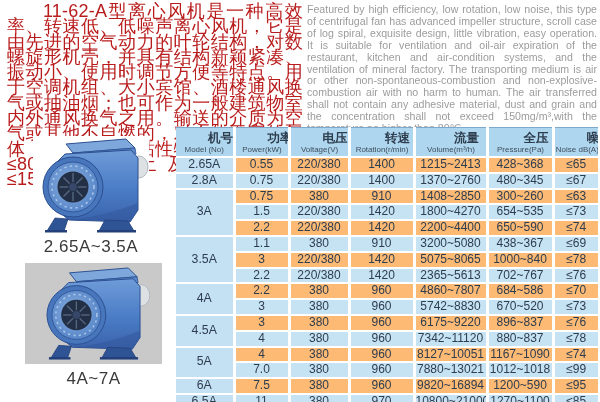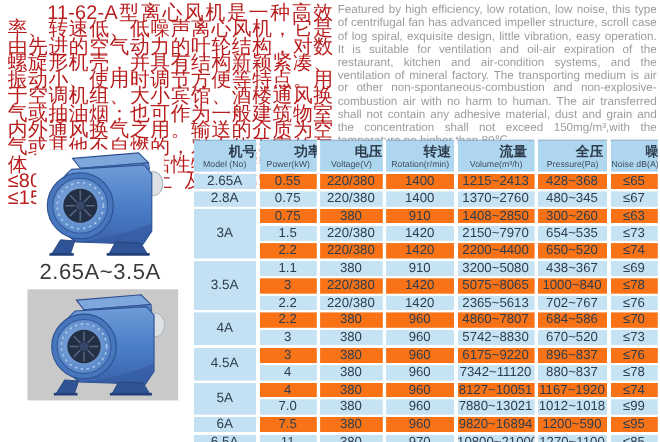--- a/index.html
+++ b/index.html
@@ -17,21 +17,21 @@
     position:absolute;left:307px;top:4px;width:290px;
     font-size:10.6px;line-height:11.9px;color:#9c9c9c;
     text-align:justify;
   }
   
   .photo{position:absolute;display:flex;align-items:center;justify-content:center;}
   .photo-1{left:33px;top:136px;width:116px;height:99px;background:#ffffff;}
   .photo-2{left:25px;top:263px;width:137px;height:101px;background:#c9c9c9;}
   .caption{
     position:absolute;text-align:center;color:#3a3a3a;
-    font-size:20px;letter-spacing:.5px;
+    font-size:17px;letter-spacing:.5px;
   }
   .caption-1{left:33px;top:237px;width:116px;}
   .caption-2{left:25px;top:369px;width:137px;}
   
   .table-wrap{position:absolute;left:176px;top:127px;width:422px;}
   table.spec{
     width:422px;border-collapse:collapse;table-layout:fixed;
     border-top:1px solid #7fa9cb;border-bottom:2px solid #aed4ea;
   }
   table.spec th,table.spec td{
@@ -39,21 +39,21 @@
     border-right:3px solid #fff;border-bottom:2px solid #fff;
     overflow:hidden;white-space:nowrap;
   }
   table.spec th:last-child,table.spec td:last-child{border-right:none;}
   table.spec tr:last-child td{border-bottom:none;}
   thead th{background:#aed6ee;height:28px;}
   .th-zh{display:block;font-size:12.5px;font-weight:bold;color:#2e3d4e;line-height:14px;margin-top:1px;padding-left:32px;}
   .th-en{display:block;font-size:8.3px;font-weight:normal;color:#3e4d5c;line-height:9px;transform:scale(.96);}
   tbody td{height:13.8px;font-size:12px;line-height:13.8px;color:#2e3d4e;}
   tbody td.model{background:#c3e1f3;font-size:12.3px;}
-  tbody tr.w td.val{background:#f97316;}
+  tbody tr.w td.val{background:#fdba74;}
   tbody tr.b td.val{background:#c6e3f4;}
 </style>
 </head>
 <body>
 
 <div class="page">
 
   <div class="intro-zh">11-62-A型离心风机是一种高效率、转速低、低噪声离心风机，它是由先进的空气动力的叶轮结构，对数螺旋形机壳，并具有结构新颖紧凑、振动小、使用时调节方便等特点。用于空调机组、大小宾馆、酒楼通风换气或抽油烟；也可作为一般建筑物室内外通风换气之用。输送的介质为空气或其他不自燃的，对人体无害的气体，介质中不含粘性物质，气体温度≤80℃，尘土及固体杂质≤150mg/m³。</div>
   <div class="intro-en">Featured by high efficiency, low rotation, low noise, this type of centrifugal fan has advanced impeller structure, scroll case of log spiral, exquisite design, little vibration, easy operation. It is suitable for ventilation and oil-air expiration of the restaurant, kitchen and air-condition systems, and the ventilation of mineral factory. The transporting medium is air or other non-spontaneous-combustion and non-explosive-combustion air with no harm to human. The air transferred shall not contain any adhesive material, dust and grain and the concentration shall not exceed 150mg/m³,with the temperature no higher than 80℃.</div>
 
@@ -103,20 +103,21 @@
       <use href="#fanSymbol"></use>
     </svg>
   </div>
   <div class="caption caption-1">2.65A~3.5A</div>
 
   <div class="photo photo-2">
     <svg width="122" height="96" viewBox="0 0 116 98">
       <use href="#fanSymbol"></use>
     </svg>
   </div>
+  <div class="caption caption-2">4A~7A</div>
 
   <div class="table-wrap">
     <table class="spec" id="specTable">
         <colgroup>
           <col style="width: 58px;">
           <col style="width: 55px;">
           <col style="width: 60px;">
           <col style="width: 65px;">
           <col style="width: 73px;">
           <col style="width: 66px;">
@@ -179,30 +180,30 @@
             <td class="val">380</td>
             <td class="val">910</td>
             <td class="val">1408~2850</td>
             <td class="val">300~260</td>
             <td class="val">≤63</td>
           </tr>
           <tr class="b">
             <td class="val">1.5</td>
             <td class="val">220/380</td>
             <td class="val">1420</td>
-            <td class="val">2150~7970</td>
+            <td class="val">1800~4270</td>
             <td class="val">654~535</td>
             <td class="val">≤73</td>
           </tr>
           <tr class="w">
             <td class="val">2.2</td>
             <td class="val">220/380</td>
             <td class="val">1420</td>
             <td class="val">2200~4400</td>
-            <td class="val">650~520</td>
+            <td class="val">650~590</td>
             <td class="val">≤74</td>
           </tr>
           <tr class="b">
             <td class="model" rowspan="3">3.5A</td>
             <td class="val">1.1</td>
             <td class="val">380</td>
             <td class="val">910</td>
             <td class="val">3200~5080</td>
             <td class="val">438~367</td>
             <td class="val">≤69</td>
@@ -256,21 +257,21 @@
             <td class="val">7342~11120</td>
             <td class="val">880~837</td>
             <td class="val">≤78</td>
           </tr>
           <tr class="w">
             <td class="model" rowspan="2">5A</td>
             <td class="val">4</td>
             <td class="val">380</td>
             <td class="val">960</td>
             <td class="val">8127~10051</td>
-            <td class="val">1167~1920</td>
+            <td class="val">1167~1090</td>
             <td class="val">≤74</td>
           </tr>
           <tr class="b">
             <td class="val">7.0</td>
             <td class="val">380</td>
             <td class="val">960</td>
             <td class="val">7880~13021</td>
             <td class="val">1012~1018</td>
             <td class="val">≤99</td>
           </tr>

